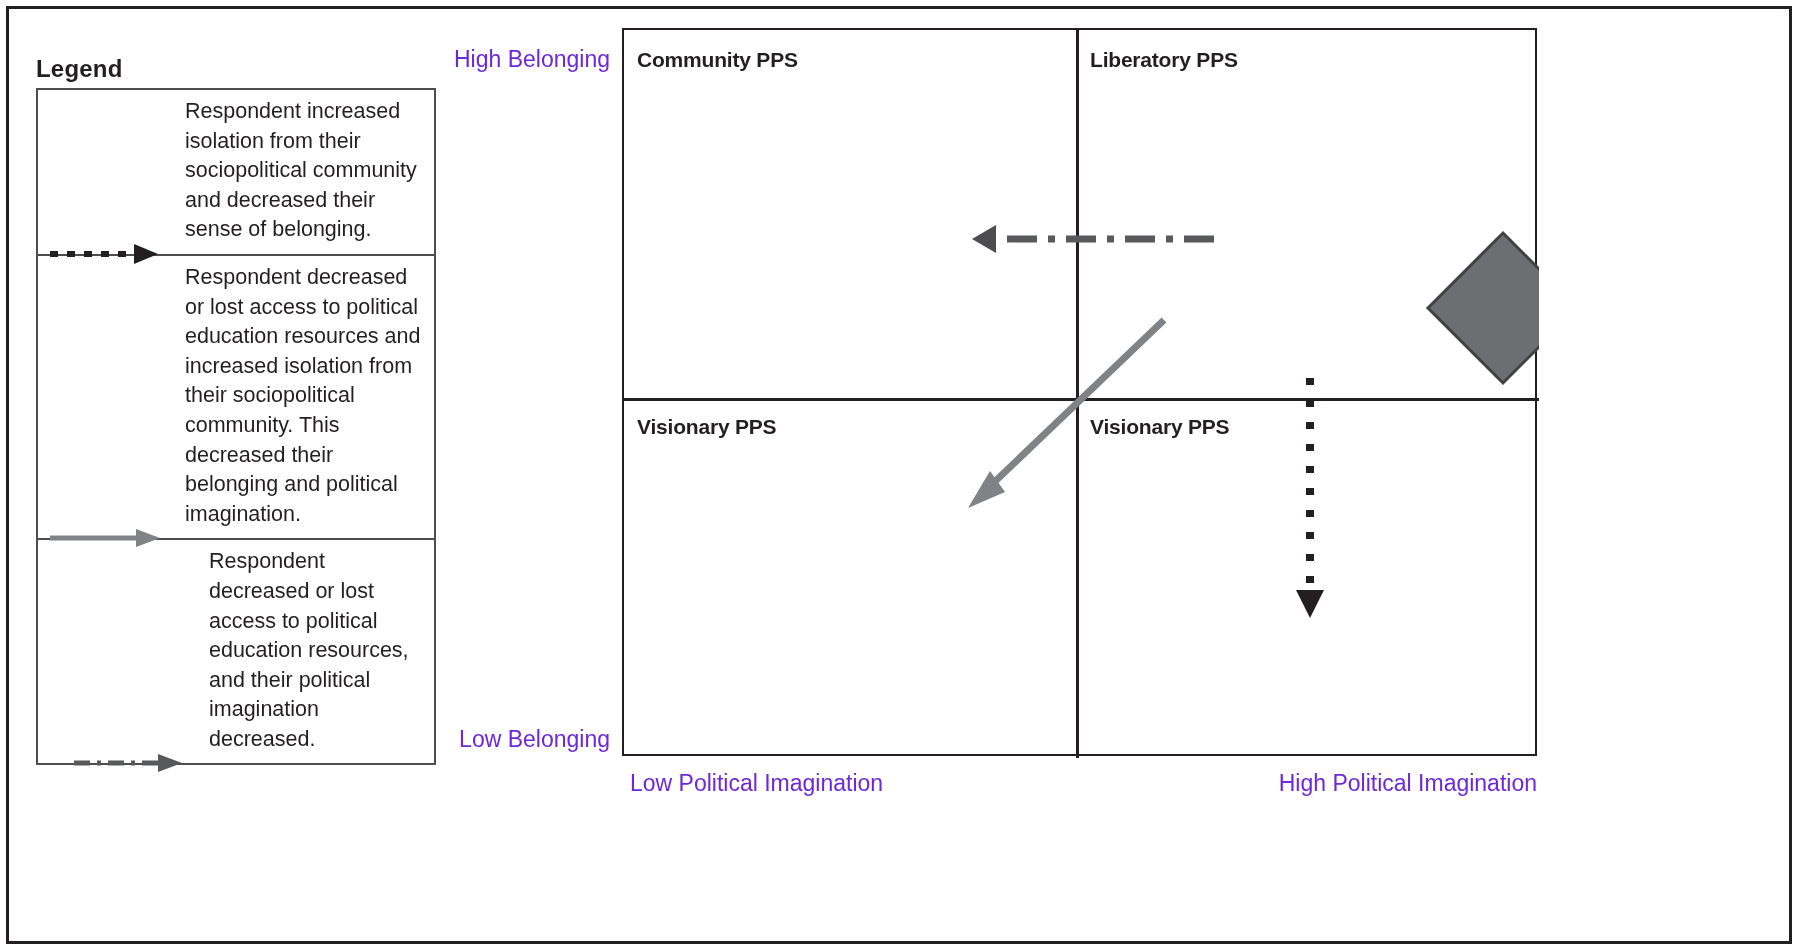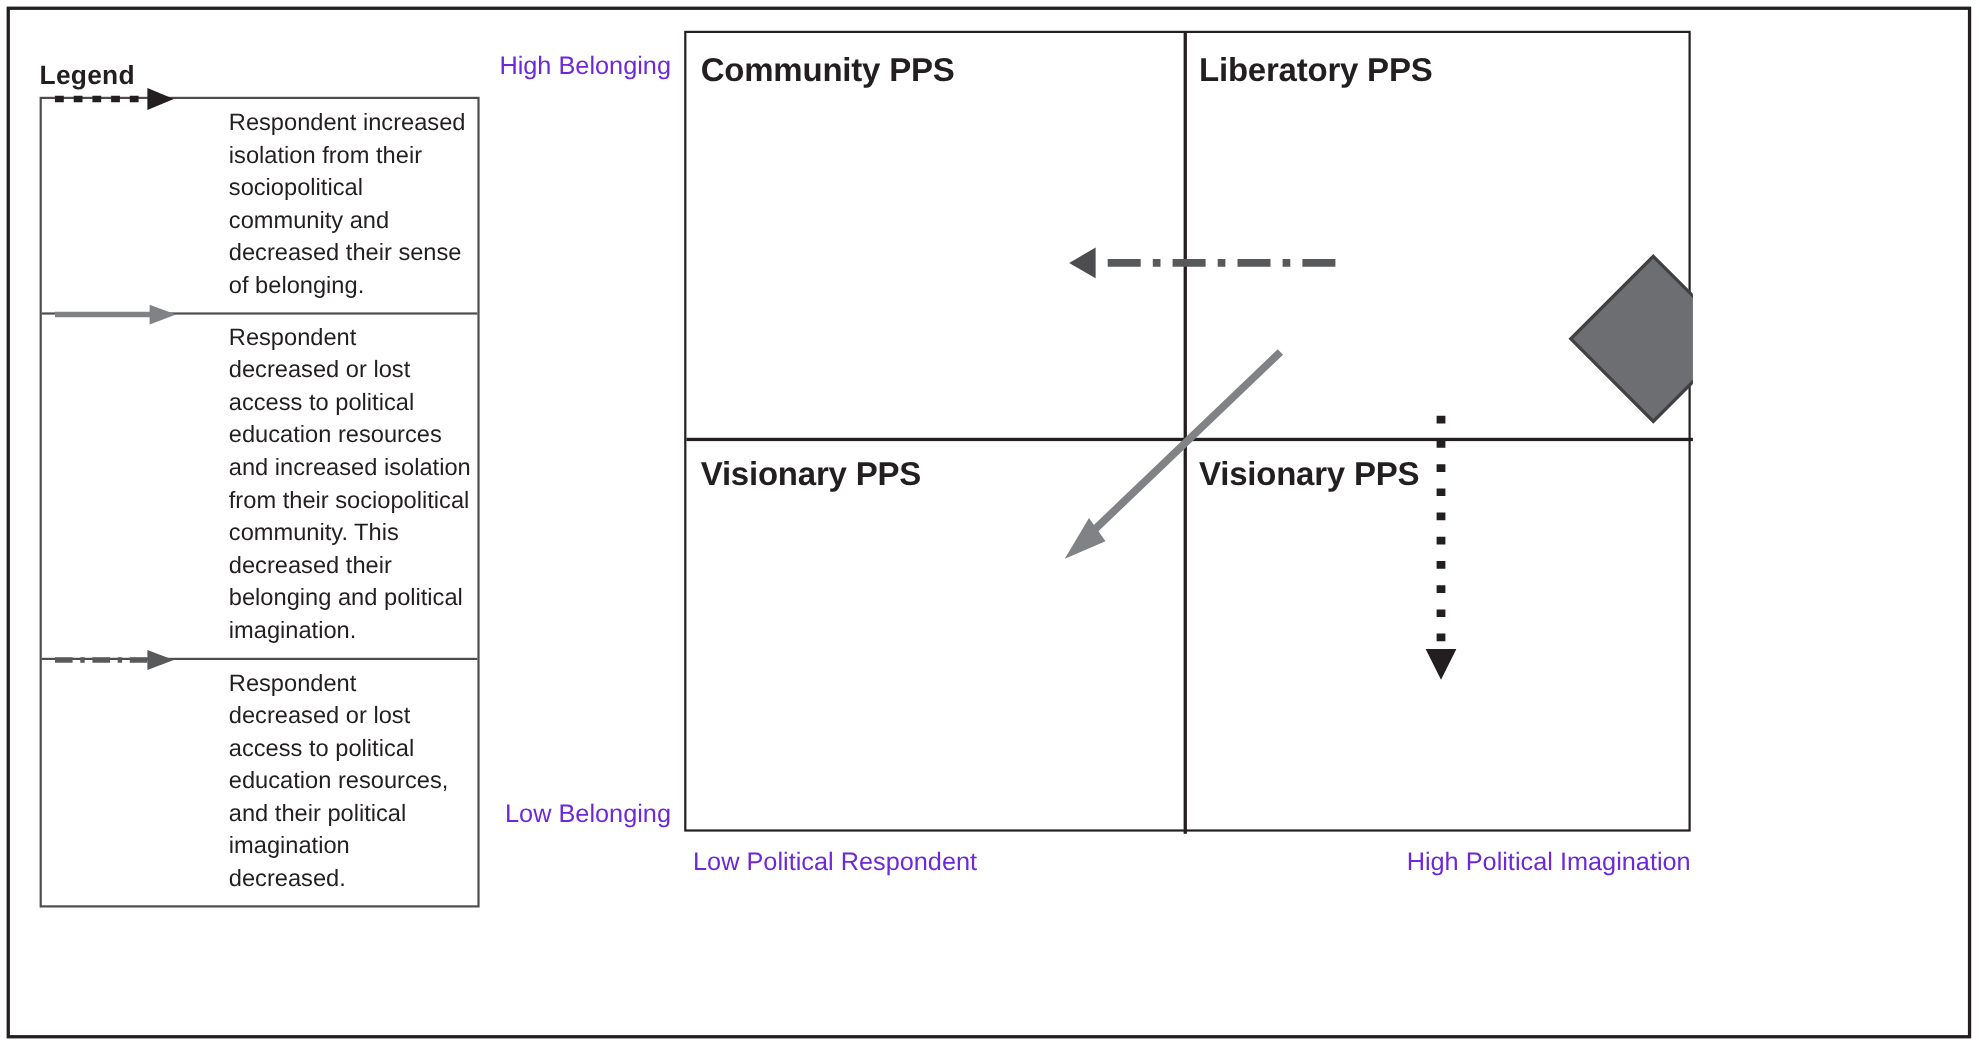--- a/index.html
+++ b/index.html
@@ -5,35 +5,35 @@
   html,body{margin:0;padding:0;background:#ffffff;}
   body{font-family:"Liberation Sans", sans-serif;}
   #page{position:relative;width:1800px;height:952px;background:#ffffff;overflow:hidden;}
   #outer-frame{position:absolute;left:6px;top:6px;width:1786px;height:938px;border:3px solid #231f20;box-sizing:border-box;}
 
   
   #legend{position:absolute;left:36px;top:55px;width:400px;}
   #legend-title{text-align:left;font-size:24px;font-weight:bold;color:#231f20;letter-spacing:.2px;
                 font-family:"Liberation Sans", sans-serif;margin-bottom:6px;}
   #legend-table{position:absolute;left:36px;top:88px;width:400px;border:2px solid #4d4d4f;box-sizing:border-box;}
-  .legend-row{display:flex;align-items:flex-start;border-bottom:2px solid #4d4d4f;gap:23px;}
-  .legend-row:last-child{border-bottom:none;}
+  .legend-row{display:flex;align-items:flex-end;border-bottom:2px solid #4d4d4f;}
+  .legend-row:last-child{border-bottom:none;padding-left:24px;}
   .legend-sample{width:136px;min-width:136px;border-right:2px solid #4d4d4f;position:relative;}
   .legend-text{flex:1;padding:7px 6px 9px 9px;font-size:21.5px;line-height:29.6px;color:#231f20;
                font-family:"Liberation Sans", sans-serif;}
   .sample-svg{position:absolute;left:50%;top:50%;transform:translate(-50%,-50%);}
 
   
   #chart-area{position:absolute;left:622px;top:28px;width:1530px;height:900px;}
   #quad-box{position:absolute;left:0px;top:0px;width:915px;height:728px;
             border:2.5px solid #231f20;box-sizing:border-box;background:#fff;}
   #v-divider{position:absolute;left:452px;top:0px;width:2.5px;height:728px;background:#231f20;}
   #h-divider{position:absolute;left:0px;top:368px;width:915px;height:2.5px;background:#231f20;}
 
-  .quad-label{position:absolute;font-size:30px;font-weight:bold;color:#231f20;
+  .quad-label{position:absolute;font-size:21px;font-weight:bold;color:#231f20;
               font-family:"Liberation Sans", sans-serif;letter-spacing:-0.2px;white-space:nowrap;}
   #label-community{left:13px;top:18px;}
   #label-liberatory{left:466px;top:18px;}
   #label-alienated{left:13px;top:385px;}
   #label-visionary{left:466px;top:385px;}
 
   .axis-label{position:absolute;font-size:23px;color:#6d28d9;
               font-family:"Liberation Sans", sans-serif;white-space:nowrap;}
   #lbl-high-belonging{left:-312px;top:18px;width:300px;text-align:right;}
   #lbl-low-belonging{left:-312px;top:698px;width:300px;text-align:right;}
@@ -83,21 +83,21 @@
       </div>
       <div class="legend-text">Respondent decreased or lost access to political education resources, and their political imagination decreased.</div>
     </div>
 
   </div>
 
   <div id="chart-area">
 
     <div class="axis-label" id="lbl-high-belonging">High Belonging</div>
     <div class="axis-label" id="lbl-low-belonging">Low Belonging</div>
-    <div class="axis-label" id="lbl-low-pi">Low Political Respondent</div>
+    <div class="axis-label" id="lbl-low-pi">Low Political Imagination</div>
     <div class="axis-label" id="lbl-high-pi">High Political Imagination</div>
 
     <div id="quad-box">
       <div id="v-divider"></div>
       <div id="h-divider"></div>
 
       <div class="quad-label" id="label-community">Community PPS</div>
       <div class="quad-label" id="label-liberatory">Liberatory PPS</div>
       <div class="quad-label" id="label-alienated">Visionary PPS</div>
       <div class="quad-label" id="label-visionary">Visionary PPS</div>

